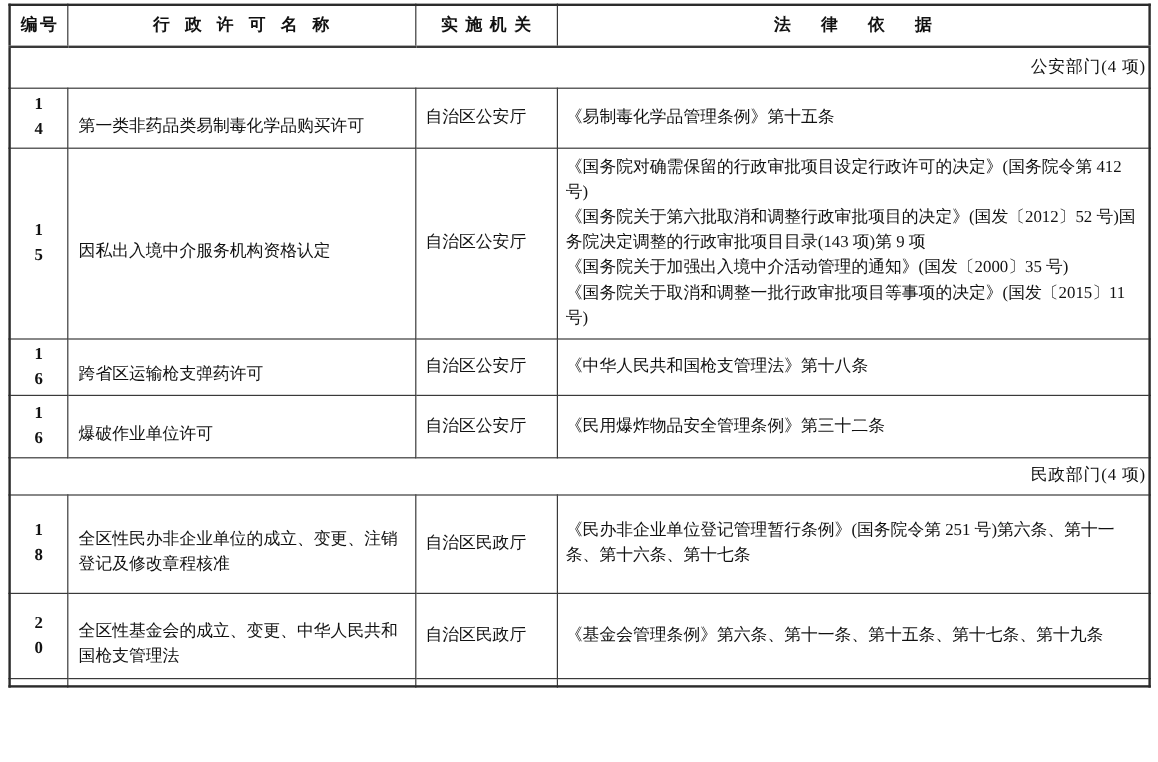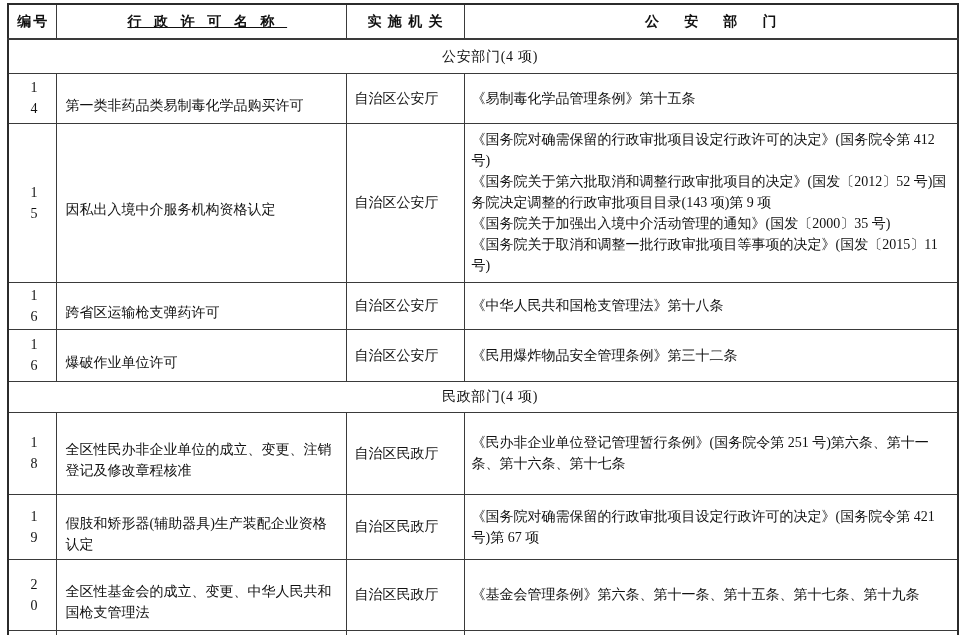--- a/index.html
+++ b/index.html
@@ -31,29 +31,29 @@
     word-break: break-all;
   }
   .permits thead th {
     font-weight: bold;
     text-align: center;
     border-bottom-width: 2px;
     padding: 4px 2px;
     white-space: nowrap;
   }
   th.h-id    { letter-spacing: 0.15em; text-indent: 0.15em; }
-  th.h-name  { letter-spacing: 0.9em;  text-indent: 0.9em; text-decoration: underline; }
+  th.h-name  { letter-spacing: 0.9em;  text-indent: 0.9em; }
   th.h-agency{ letter-spacing: 0.45em; text-indent: 0.45em; }
   th.h-legal { letter-spacing: 1.8em;  text-indent: 1.8em; }
   td.section-title-cell {
-    text-align: center;
+    text-align: right;
     padding: 4px 2px 4px 16px;
     letter-spacing: 0.05em;
   }
-  td.cell-id { text-align: right; padding: 2px 18px; }
+  td.cell-id { text-align: center; padding: 2px 18px; font-weight: bold; }
   td.cell-name { padding: 18px 10px 4px 9px; }
   td.cell-agency { padding: 4px 6px 4px 8px; }
   td.cell-legal { padding: 4px 8px 4px 7px; }
   td.cell-legal .legal-line { margin: 0; }
   tr.stub td { padding: 0; height: 5px; }
 </style>
 </head>
 <body>
 
 <div class="page">
@@ -62,21 +62,21 @@
       <col style="width:48px">
       <col style="width:290px">
       <col style="width:118px">
       <col style="width:494px">
     </colgroup>
     <thead>
       <tr style="height:35px">
         <th class="h-id">编号</th>
         <th class="h-name">行政许可名称</th>
         <th class="h-agency">实施机关</th>
-        <th class="h-legal">公安部门</th>
+        <th class="h-legal">法律依据</th>
       </tr>
     </thead>
     <tbody>
 
       <tr style="height:34px">
         <td class="section-title-cell" colspan="4">公安部门(4 项)</td>
       </tr>
 
       <tr style="height:50px">
         <td class="cell-id">14</td>
@@ -123,28 +123,20 @@
 
       <tr style="height:82px">
         <td class="cell-id">18</td>
         <td class="cell-name">全区性民办非企业单位的成立、变更、注销登记及修改章程核准</td>
         <td class="cell-agency">自治区民政厅</td>
         <td class="cell-legal">
           <div class="legal-line">《民办非企业单位登记管理暂行条例》(国务院令第 251 号)第六条、第十一条、第十六条、第十七条</div>
         </td>
       </tr>
 
-      <tr style="height:62px">
-        <td class="cell-id">19</td>
-        <td class="cell-name">假肢和矫形器(辅助器具)生产装配企业资格认定</td>
-        <td class="cell-agency">自治区民政厅</td>
-        <td class="cell-legal">
-          <div class="legal-line">《国务院对确需保留的行政审批项目设定行政许可的决定》(国务院令第 421 号)第 67 项</div>
-        </td>
-      </tr>
 
       <tr style="height:71px">
         <td class="cell-id">20</td>
         <td class="cell-name">全区性基金会的成立、变更、中华人民共和国枪支管理法</td>
         <td class="cell-agency">自治区民政厅</td>
         <td class="cell-legal">
           <div class="legal-line">《基金会管理条例》第六条、第十一条、第十五条、第十七条、第十九条</div>
         </td>
       </tr>
 

